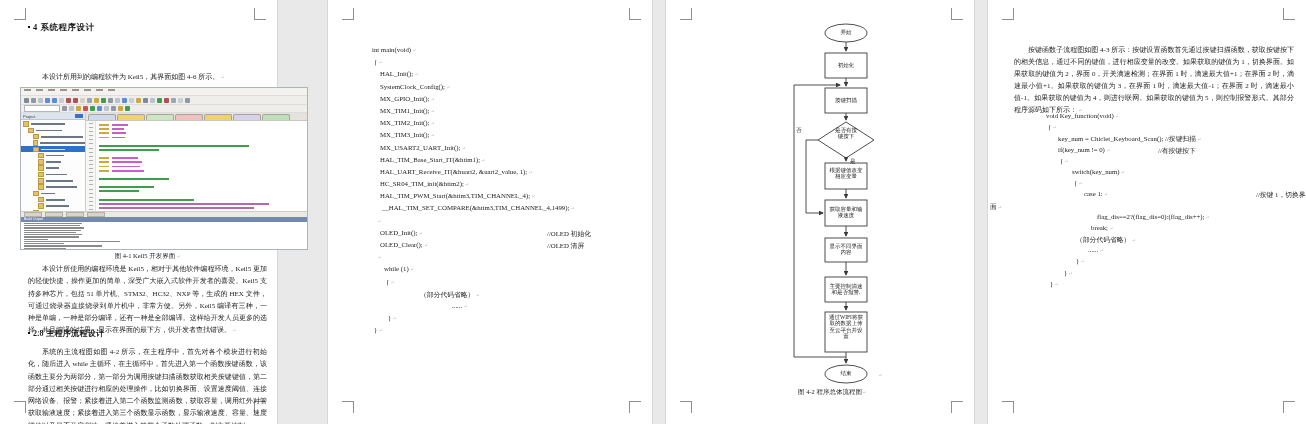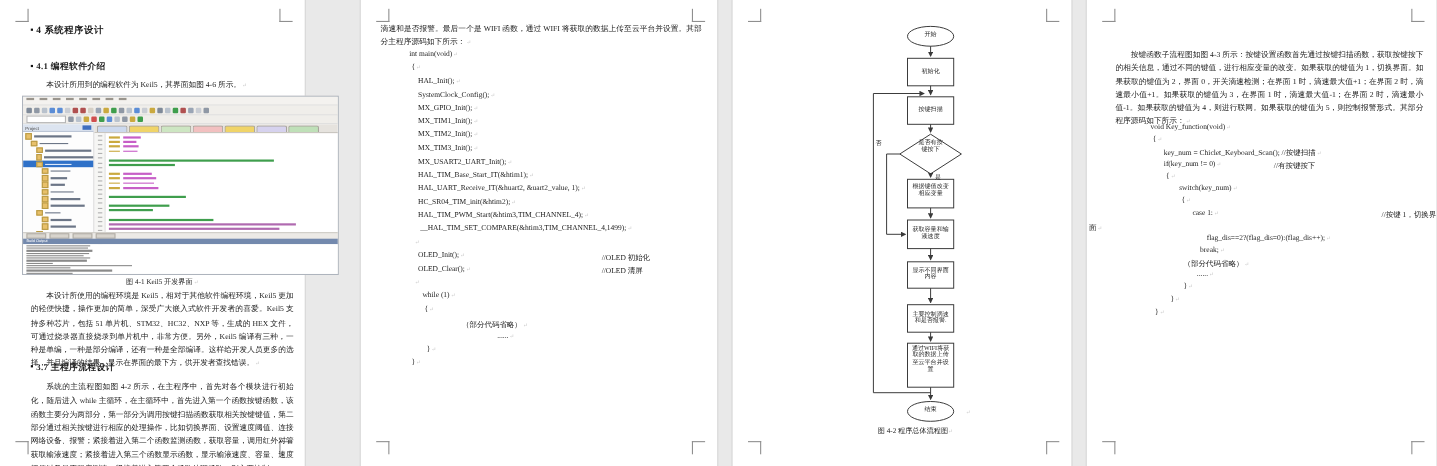--- a/index.html
+++ b/index.html
@@ -75,21 +75,20 @@
 </head>
 <body>
 
 <div class="page" id="p1">
   <div class="cm cm-tl"></div>
   <div class="cm cm-tr"></div>
   <div class="cm cm-bl"></div>
   <div class="cm cm-br"></div>
 
   <div class="blk h1" style="top:22px">4 系统程序设计</div>
-  <div class="blk h2" style="top:55px">4.1 编程软件介绍</div>
   <div class="blk para ind" style="top:71px">本设计所用到的编程软件为 Keil5，其界面如图 4-6 所示。</div>
 
   <div class="ide">
     <div class="ide-menubar">
         <i></i>
         <i></i>
         <i></i>
         <i></i>
         <i></i>
         <i></i>
@@ -327,31 +326,30 @@
         <i style="width: 24px;"></i>
         <i style="width: 96px;"></i>
         <i style="width: 40px;"></i>
         <i style="width: 78px;"></i>
         <i style="width: 42px;"></i>
       </div>
   </div>
 
   <div class="blk caption" style="top:252px">图 4-1 Keil5 开发界面</div>
   <div class="blk para ind" style="top:263px">本设计所使用的编程环境是 Keil5，相对于其他软件编程环境，Keil5 更加的轻便快捷，操作更加的简单，深受广大嵌入式软件开发者的喜爱。Keil5 支持多种芯片，包括 51 单片机、STM32、HC32、NXP 等，生成的 HEX 文件，可通过烧录器直接烧录到单片机中，非常方便。另外，Keil5 编译有三种，一种是单编，一种是部分编译，还有一种是全部编译。这样给开发人员更多的选择，并且编译的结果，显示在界面的最下方，供开发者查找错误。</div>
-  <div class="blk h2" style="top:328px">3.7 主程序流程设计</div>
+  <div class="blk h2" style="top:328px">2.8 主程序流程设计</div>
   <div class="blk para ind" style="top:346px">系统的主流程图如图 4-2 所示，在主程序中，首先对各个模块进行初始化，随后进入 while 主循环，在主循环中，首先进入第一个函数按键函数，该函数主要分为两部分，第一部分为调用按键扫描函数获取相关按键键值，第二部分通过相关按键进行相应的处理操作，比如切换界面、设置速度阈值、连接网络设备、报警；紧接着进入第二个函数监测函数，获取容量，调用红外对管获取输液速度；紧接着进入第三个函数显示函数，显示输液速度、容量、速度阈值以及是否开启测速；紧接着进入第四个函数处理函数，则主要控制</div>
 </div>
 
 <div class="page" id="p2">
   <div class="cm cm-tl"></div>
   <div class="cm cm-tr"></div>
   <div class="cm cm-bl"></div>
   <div class="cm cm-br"></div>
 
-  <div class="blk para" style="top:21px;left:18px;right:14px;line-height:11.5px">滴速和是否报警。最后一个是 WIFI 函数，通过 WIFI 将获取的数据上传至云平台并设置。其部分主程序源码如下所示：</div>
   <div class="blk code" style="top:46px;left:44px;right:6px">
       <div class="cl"><span class="ct" style="margin-left: 0px;">int main(void)</span></div>
       <div class="cl"><span class="ct" style="margin-left: 2px;">{</span></div>
       <div class="cl"><span class="ct" style="margin-left: 8px;">HAL_Init();</span></div>
       <div class="cl"><span class="ct" style="margin-left: 8px;">SystemClock_Config();</span></div>
       <div class="cl"><span class="ct" style="margin-left: 8px;">MX_GPIO_Init();</span></div>
       <div class="cl"><span class="ct" style="margin-left: 8px;">MX_TIM1_Init();</span></div>
       <div class="cl"><span class="ct" style="margin-left: 8px;">MX_TIM2_Init();</span></div>
       <div class="cl"><span class="ct" style="margin-left: 8px;">MX_TIM3_Init();</span></div>
       <div class="cl"><span class="ct" style="margin-left: 8px;">MX_USART2_UART_Init();</span></div>

